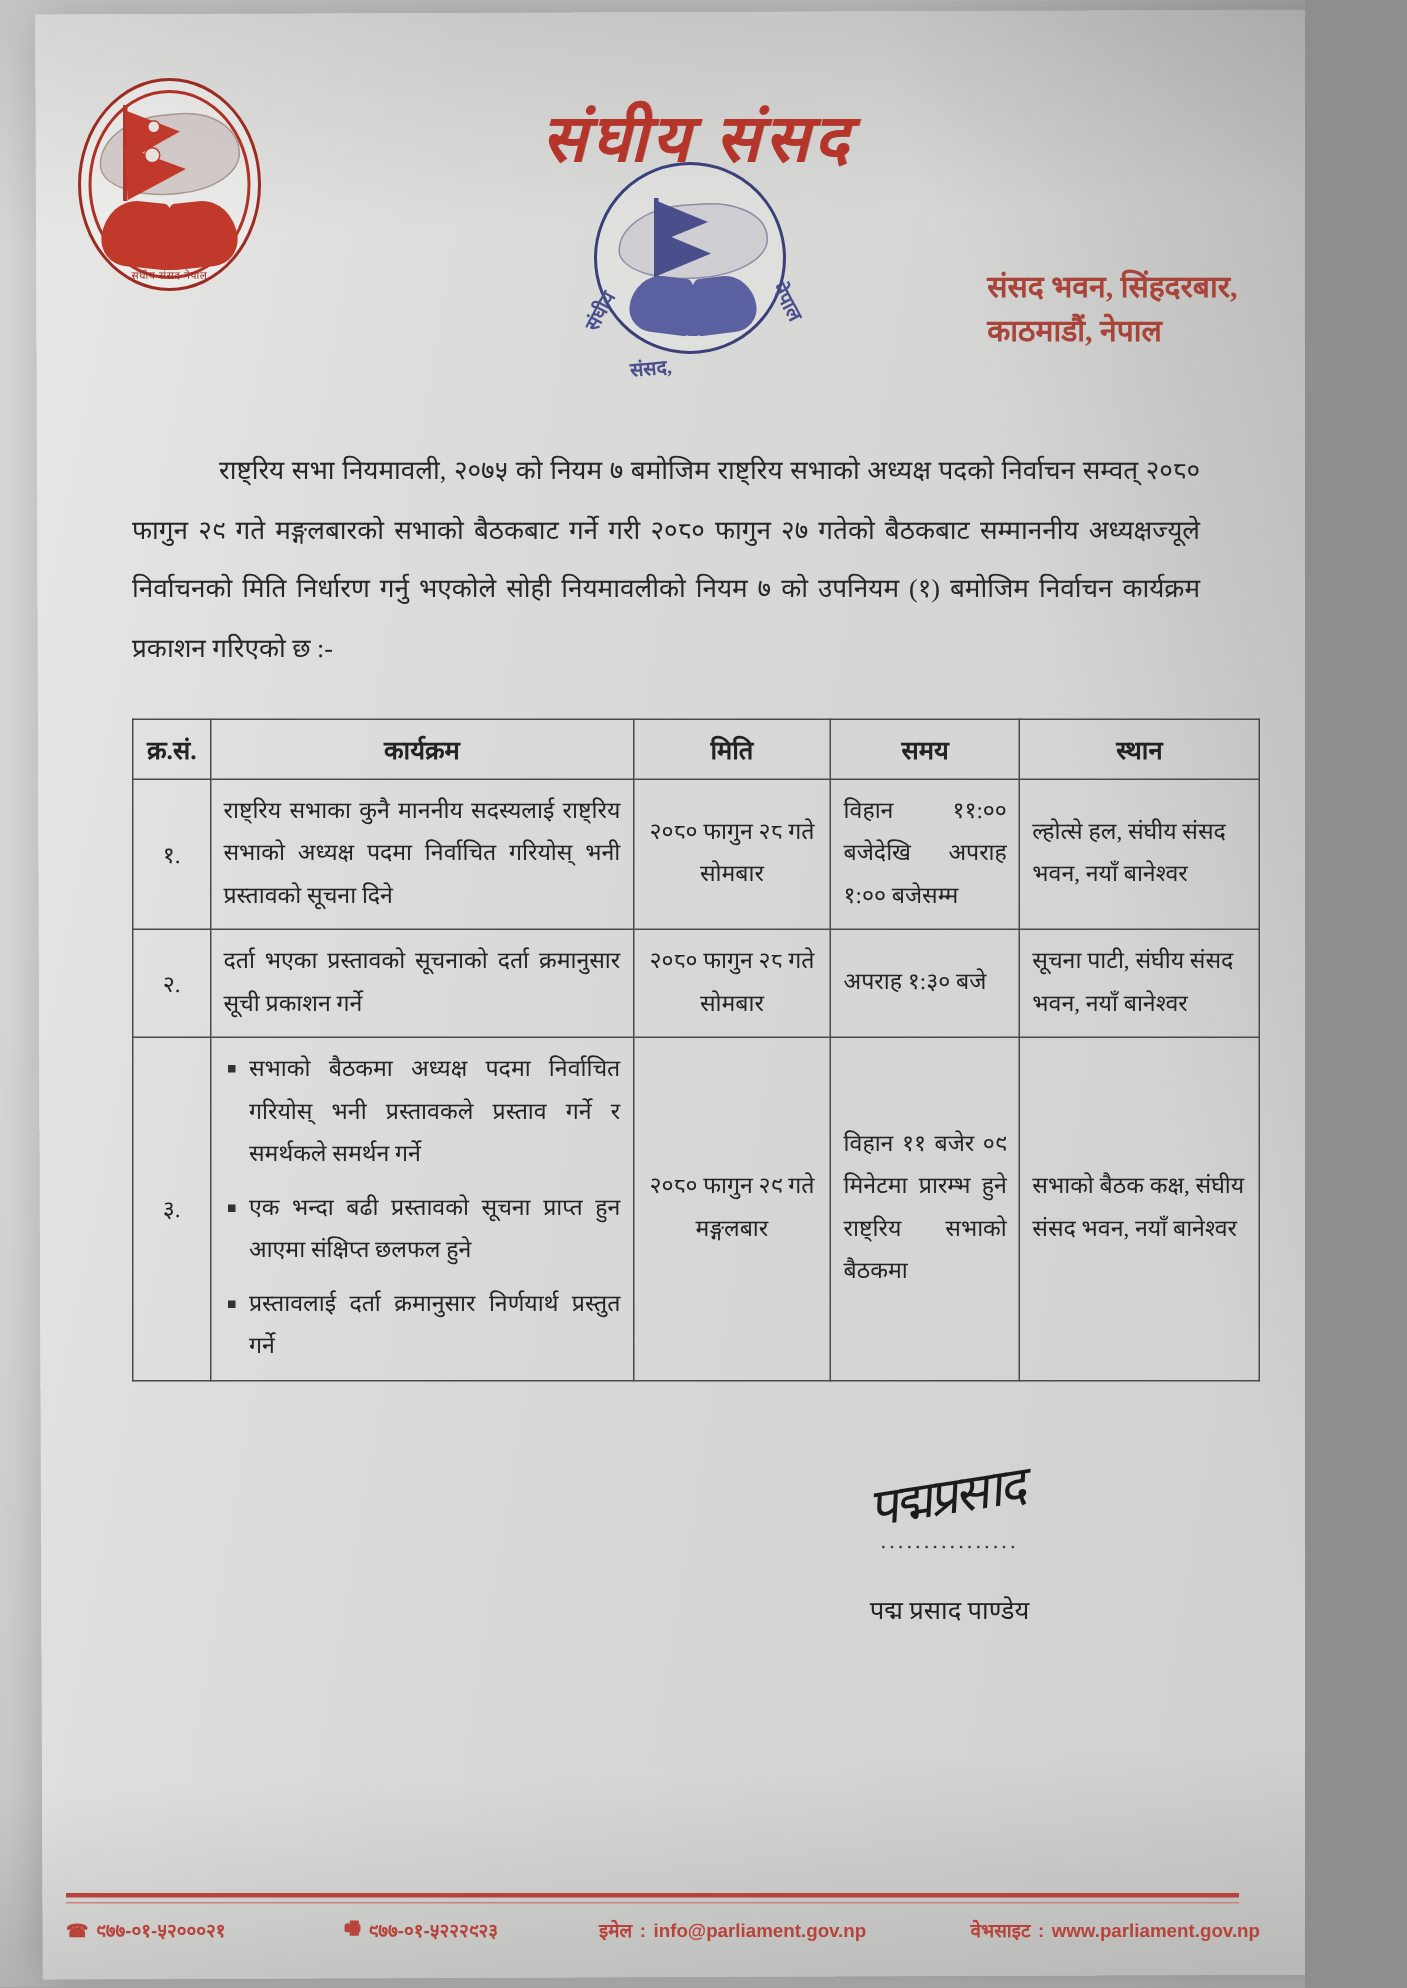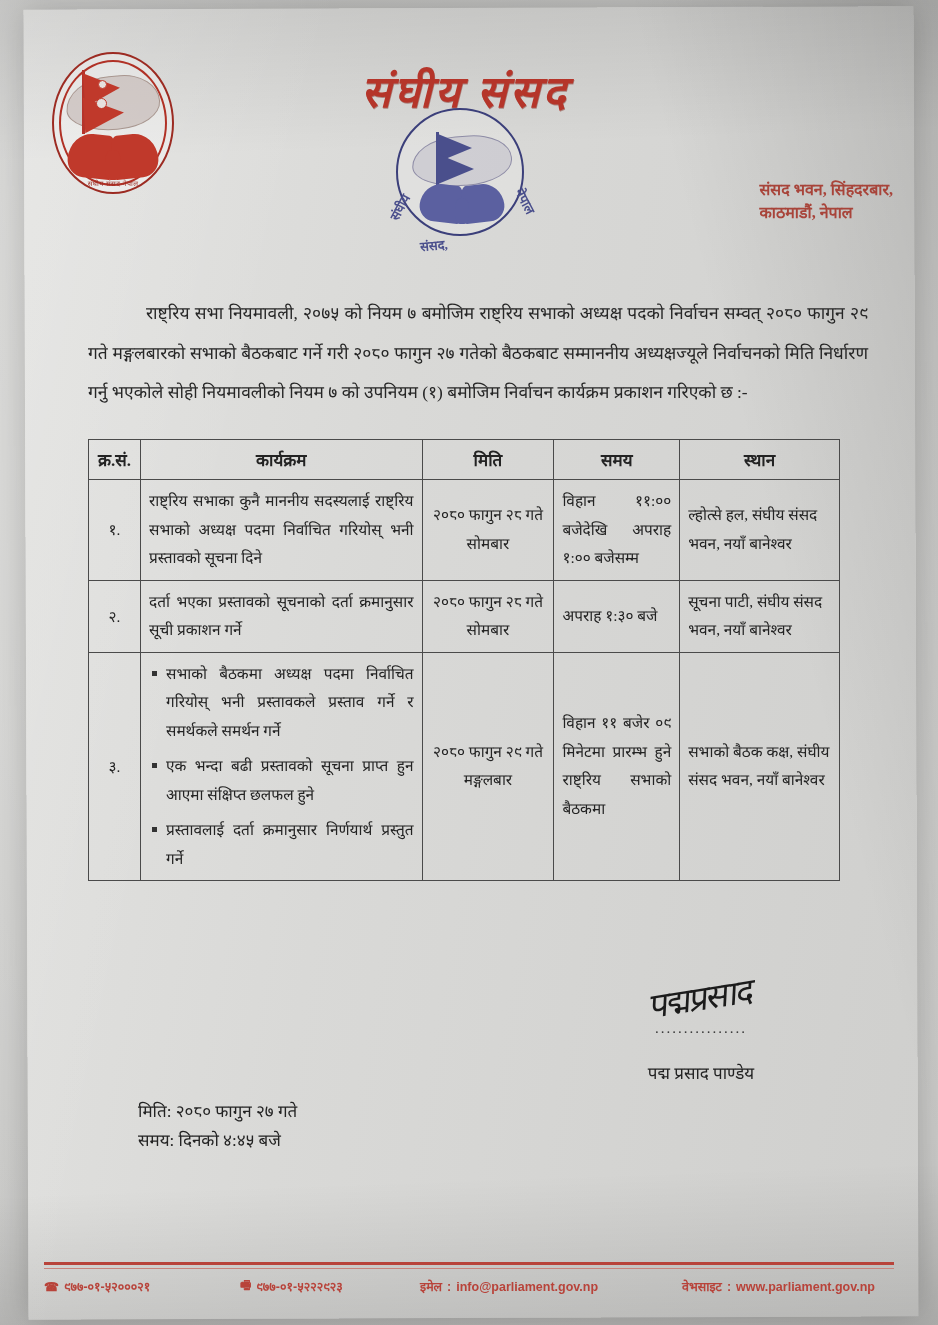--- a/index.html
+++ b/index.html
@@ -10,21 +10,21 @@
     width: 938px;
     height: 1325px;
     font-family: "Liberation Serif", "DejaVu Serif", serif;
     background: #8e8e8e;
     overflow: hidden;
   }
 
   
   .page {
     position: relative;
-    width: 938px;
+    width: 870px;
     height: 1325px;
     background:
       radial-gradient(ellipse 120% 90% at 48% 38%, #dcdcda 0%, #d3d3d1 45%, #c6c6c4 78%, #b4b4b2 100%);
     overflow: hidden;
   }
   .page::after {
     content: "";
     position: absolute;
     inset: 0;
     pointer-events: none;
@@ -168,21 +168,21 @@
   .arc-left, .arc-right, .arc-bottom {
     position: absolute; font-size: 13px; color: #4a4f8c; font-weight: 700;
     font-family: "Liberation Serif", serif; white-space: nowrap;
   }
   .arc-left   { left: 86px;  top: 138px; transform: rotate(-62deg); }
   .arc-right  { left: 212px; top: 132px; transform: rotate(62deg); }
   .arc-bottom { left: 120px; top: 176px; transform: rotate(-5deg); }
 
   .addr {
     position: absolute; right: 45px; top: 178px;
-    text-align: left; font-size: 16px; line-height: 1.45;
+    text-align: left; font-size: 20px; line-height: 1.45;
     color: #a8443a; font-weight: 700;
     font-family: "Liberation Serif", serif;
   }
 
   
   .doc-title {
     margin-top: 6px;
     text-align: center;
     font-size: 21px;
     font-weight: 700;
@@ -387,24 +387,20 @@
         </tbody>
       </table>
     </div>
 
     <div class="sign-block">
       <div class="sig-mark">पद्मप्रसाद</div>
       <div class="sig-dots">................</div>
       <div class="sig-name">पद्म प्रसाद पाण्डेय</div>
     </div>
 
-    <div class="meta">
-      <div>मिति: २०८० फागुन २७ गते</div>
-      <div>समय: दिनको ४:४५ बजे</div>
-    </div>
 
     <div class="foot-rule"></div>
     <div class="foot-rule2"></div>
 
     <div class="foot">
       <div class="item f1">
         <span class="gl">☎</span>
         <span class="val">९७७-०१-५२०००२१</span>
       </div>
       <div class="item f2">

